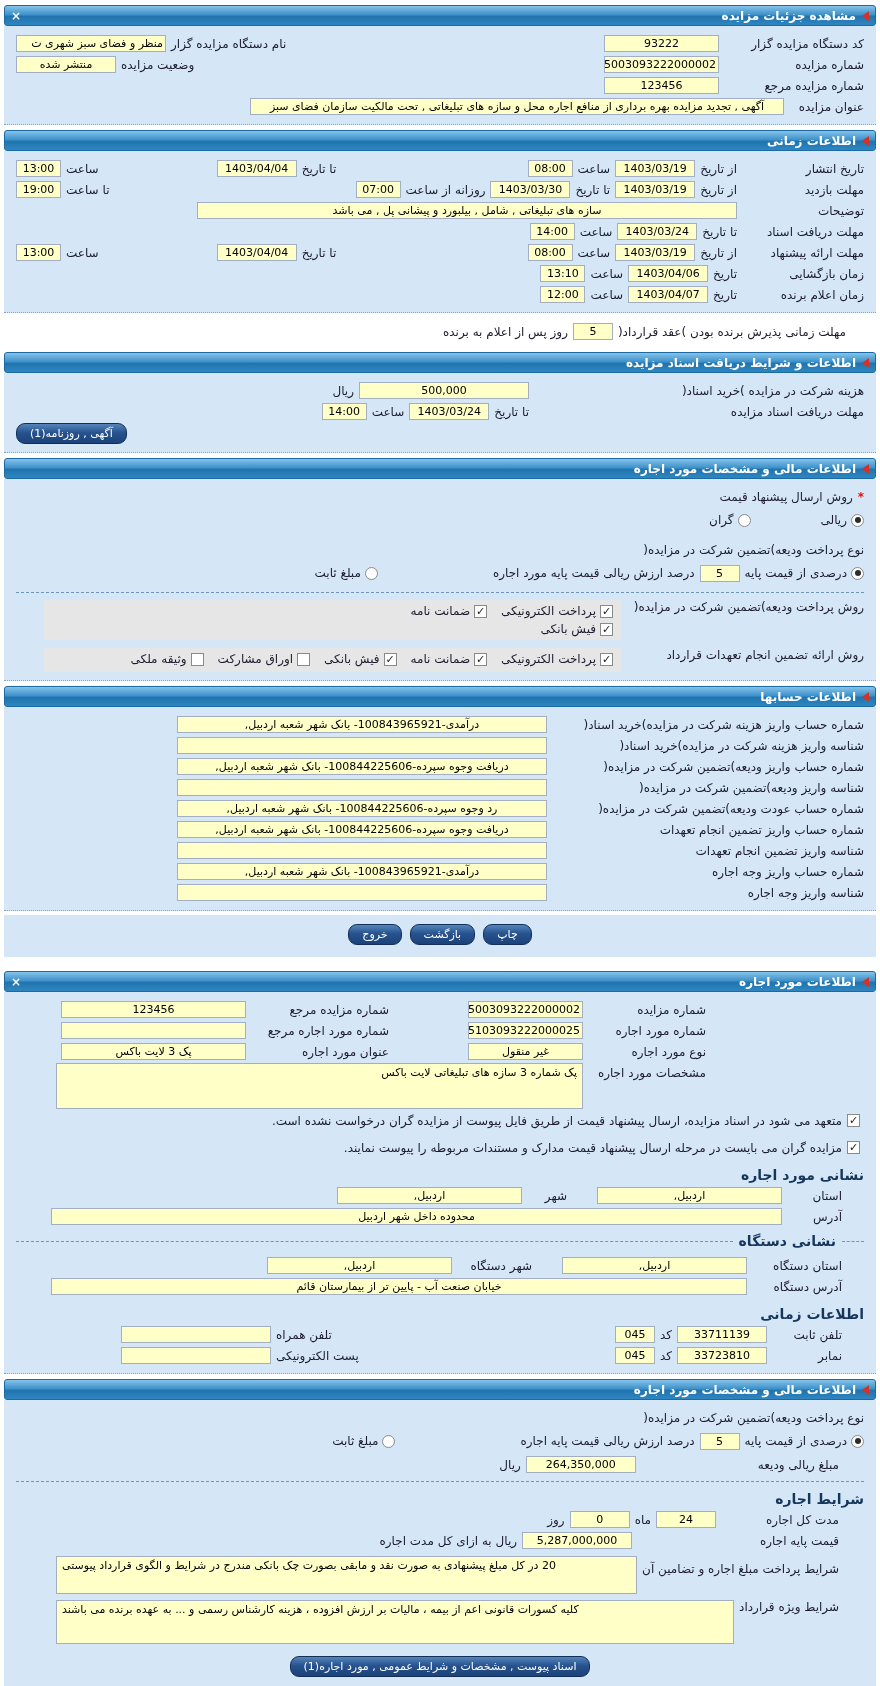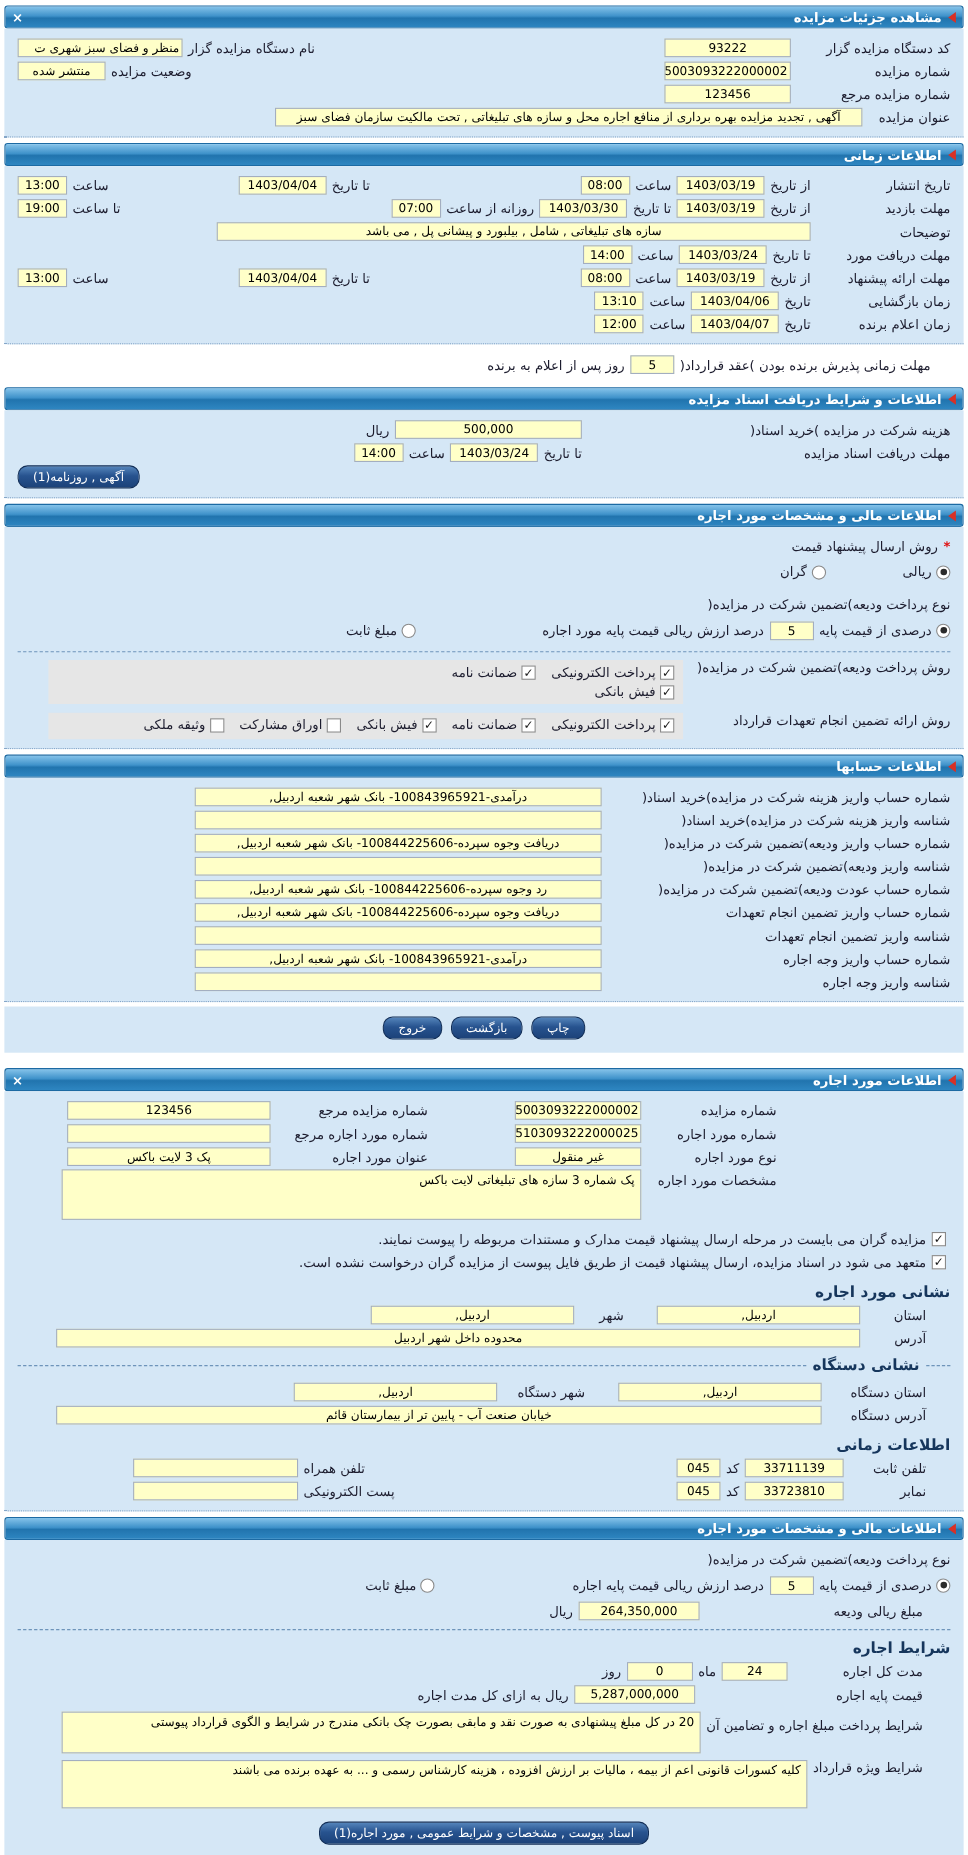--- a/index.html
+++ b/index.html
@@ -15,41 +15,41 @@
 .row.sb{justify-content:space-between}
 .row.top{align-items:flex-start}
 .grp{display:flex;align-items:center;gap:5px}
 .lbl{font-size:12px;white-space:nowrap;color:#1c1c2e}
 .shead{font-weight:bold;color:#16365c;font-size:14px;white-space:nowrap}
 .req{color:#e01010;font-weight:bold}
 .f{background:#ffffc8;border:1px solid #a3aec0;height:17px;line-height:15px;font-size:11px;text-align:center;white-space:nowrap;overflow:hidden;color:#000;padding:0 2px;flex:none}
 .f.tr{text-align:right}
 .f.fx{flex:1}
 .ta{background:#ffffc8;border:1px solid #a3aec0;font-size:11px;padding:2px 5px;color:#000;text-align:right}
-.ta.ctr{text-align:right}
+.ta.ctr{text-align:left}
 .cb{width:13px;height:13px;border:1px solid #8a8a8a;background:#fff;flex:none;display:inline-flex;align-items:center;justify-content:center;line-height:1;color:#1b1b1b}
 .cb.checked::after{content:"✓";font-size:11px;font-weight:bold}
 .rd{width:13px;height:13px;border:1px solid #8a8a8a;border-radius:50%;background:#fff;flex:none;display:inline-flex;align-items:center;justify-content:center}
 .rd.checked::after{content:"";width:6px;height:6px;border-radius:50%;background:#2b2b2b}
 .ck{display:inline-flex;align-items:center;gap:4px}
 .gbox{background:#e6e6e6;padding:4px 8px;display:flex;align-items:flex-start;gap:14px;flex:1;margin-left:28px;min-height:24px}
 .wrap2{display:flex;flex-wrap:wrap;width:252px;gap:4px 14px}
 .btn{background:linear-gradient(180deg,#5585bb,#27538f 45%,#1c4279);border:1px solid #122e57;color:#fff;border-radius:9px;font-size:11px;padding:3px 13px;font-family:inherit;cursor:pointer;white-space:nowrap}
 .plink{color:#7a35c2;font-size:12px;cursor:pointer}
 .dashrow{display:flex;align-items:center;gap:6px;margin:7px 0}
 .dashline{flex:1;border-top:1px dashed #6e94ba;height:0}
 .accept{display:flex;align-items:center;gap:5px;background:#fff;padding:7px 30px 7px 12px;margin:3px 0}
 .sp{flex:none;display:inline-block}
 .thead{width:122px;flex:none}
 .dlbl{width:330px;flex:none}
 .albl{width:312px;flex:none}
 .flbl{width:238px;flex:none}
 .irl{width:118px;flex:none}
 .ill{width:138px;flex:none}
-.w40{width:40px}.w45{width:45px}.w60{width:60px}.w80{width:80px}.w90{width:90px}.w100{width:80px}.w110{width:110px}.w115{width:115px}.w150{width:150px}.w170{width:170px}.w185{width:185px}.w370{width:370px}.w540{width:540px}.w555{width:534px}
+.w40{width:40px}.w45{width:45px}.w60{width:60px}.w80{width:80px}.w90{width:90px}.w100{width:100px}.w110{width:110px}.w115{width:115px}.w150{width:150px}.w170{width:170px}.w185{width:185px}.w370{width:370px}.w540{width:540px}.w555{width:534px}
 </style>
 </head>
 <body>
 
 <div class="win">
 
   <div class="bar">
     <span class="tri"></span>
     <span>مشاهده جزئیات مزایده</span>
     <span class="x">×</span>
@@ -121,21 +121,21 @@
       <span class="grp">
         <span class="lbl">تا ساعت</span>
         <span class="f w45">19:00</span>
       </span>
     </div>
     <div class="row">
       <span class="lbl thead">توضیحات</span>
       <span class="f w540">سازه های تبلیغاتی , شامل , بیلبورد و پیشانی پل , می باشد</span>
     </div>
     <div class="row">
-      <span class="lbl thead">مهلت دریافت مورد</span>
+      <span class="lbl thead">مهلت دریافت اسناد</span>
       <span class="lbl">تا تاریخ</span>
       <span class="f w80">1403/03/24</span>
       <span class="lbl">ساعت</span>
       <span class="f w45">14:00</span>
     </div>
     <div class="row sb">
       <span class="grp">
         <span class="lbl thead">مهلت ارائه پیشنهاد</span>
         <span class="lbl">از تاریخ</span>
         <span class="f w80">1403/03/19</span>
@@ -371,27 +371,27 @@
           <span class="lbl ill">عنوان مورد اجاره</span>
           <span class="f w185">پک 3 لایت باکس</span>
         </span>
       </div>
     </div>
     <div class="row top" style="padding:0 158px 0 40px">
       <span class="lbl irl" style="margin-top:3px">مشخصات مورد اجاره</span>
       <span class="ta" style="flex:1;height:46px">پک شماره 3 سازه های تبلیغاتی لایت باکس</span>
     </div>
 
+    <div class="row" style="padding-right:4px">
+      <span class="cb checked"></span>
+      <span class="lbl">متعهد می شود در اسناد مزایده، ارسال پیشنهاد قیمت از طریق فایل پیوست از مزایده گران درخواست نشده است.</span>
+    </div>
     <div class="row" style="padding-right:4px;margin-top:8px">
       <span class="cb checked"></span>
       <span class="lbl">مزایده گران می بایست در مرحله ارسال پیشنهاد قیمت مدارک و مستندات مربوطه را پیوست نمایند.</span>
-    </div>
-    <div class="row" style="padding-right:4px">
-      <span class="cb checked"></span>
-      <span class="lbl">متعهد می شود در اسناد مزایده، ارسال پیشنهاد قیمت از طریق فایل پیوست از مزایده گران درخواست نشده است.</span>
     </div>
 
     <div class="row" style="margin-top:8px">
       <span class="shead">نشانی مورد اجاره</span>
     </div>
     <div class="row" style="padding-right:22px">
       <span class="lbl" style="width:55px">استان</span>
       <span class="f w185">اردبیل,</span>
       <i class="sp" style="width:20px"></i>
       <span class="lbl" style="width:40px">شهر</span>

